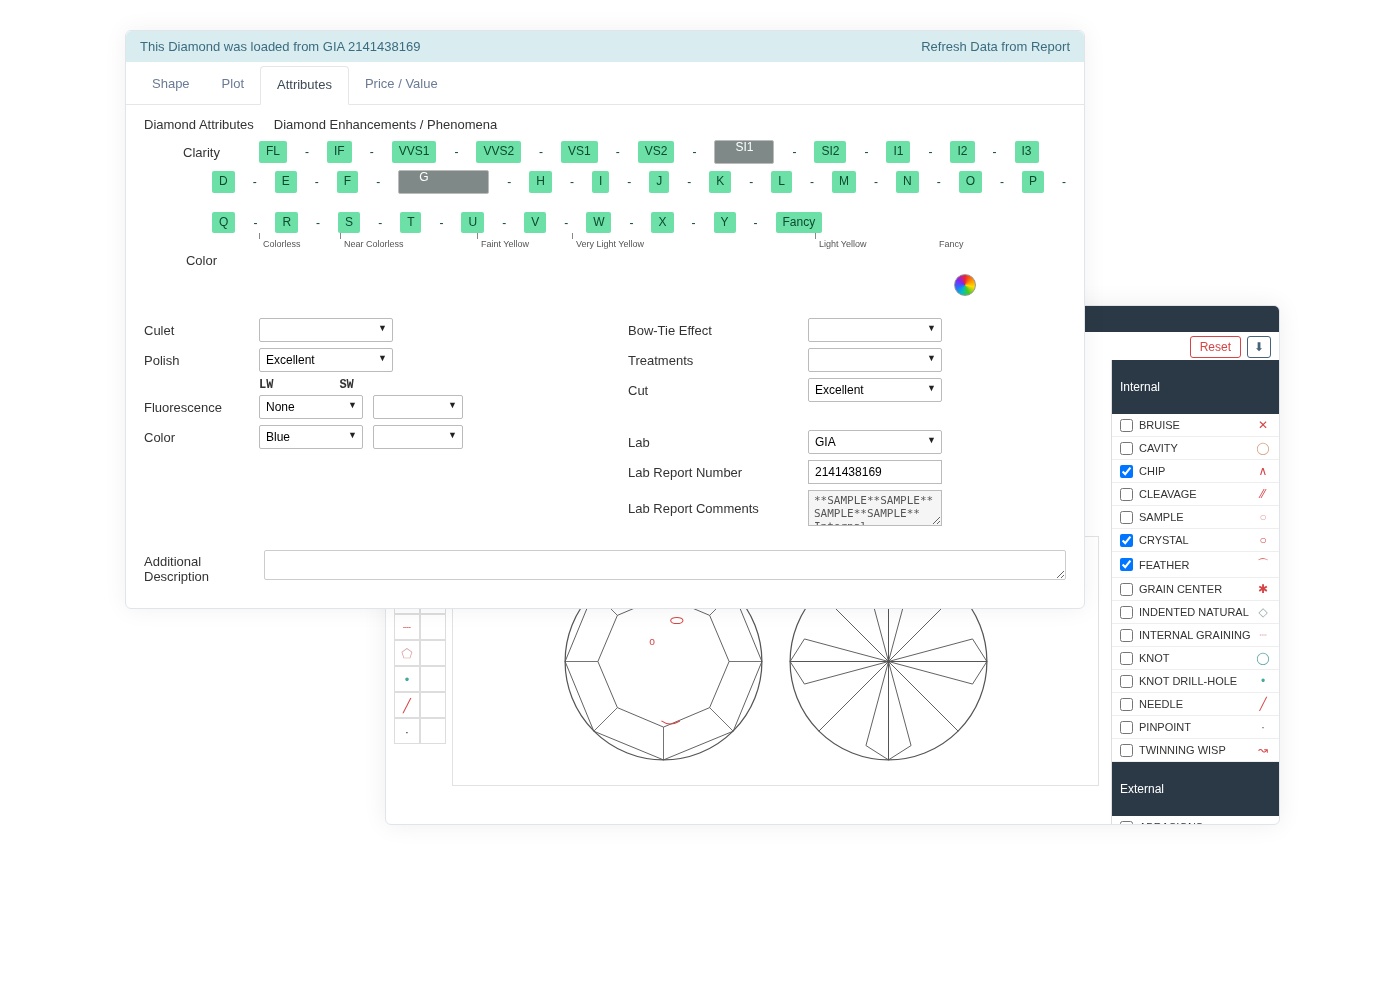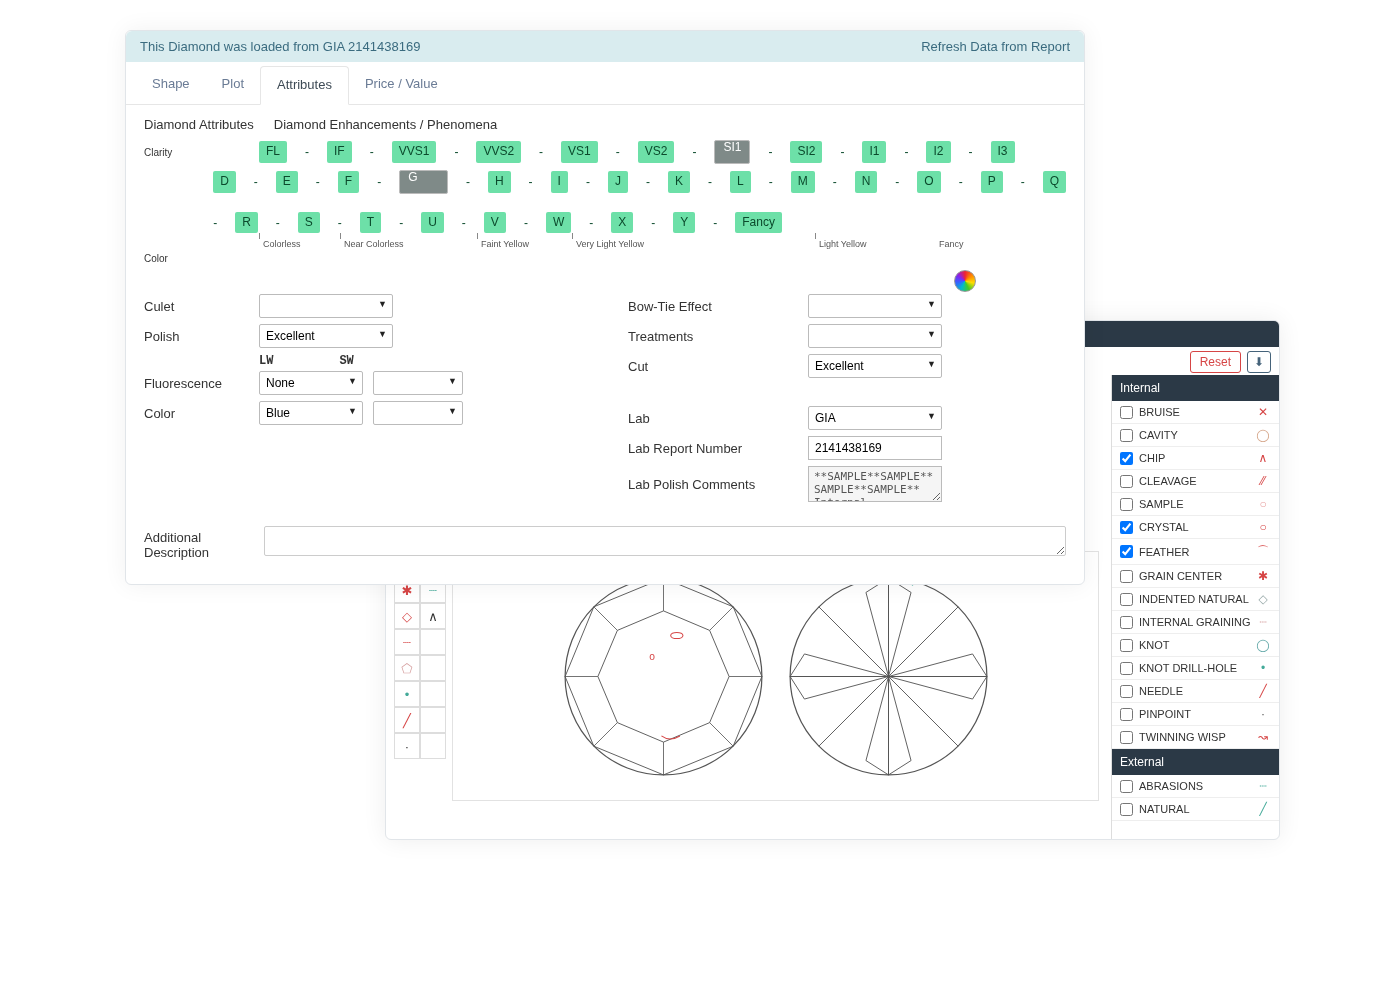--- a/index.html
+++ b/index.html
@@ -45,21 +45,21 @@
   border-radius: 4px 4px 0 0;
   margin-bottom: -1px;
   background: #fff;
 }
 
 .body { padding: 12px 18px 24px; }
 .subtabs { display: flex; gap: 20px; margin-bottom: 8px; font-size: 13px; }
 .subtabs .sub { cursor: pointer; color: #333; }
 
 .row { display: flex; align-items: center; margin-bottom: 6px; }
-.row .lbl { width: 115px; font-size: 10px; }
+.row .lbl { width: 115px; font-size: 13px; text-align: center; }
 
 
 .strip { display: flex; flex-wrap: wrap; gap: 18px; align-items: center; }
 .grade {
   background: #6de0a8;
   color: #0b4a2c;
   padding: 4px 7px;
   font-size: 12px;
   border-radius: 2px;
   cursor: pointer;
@@ -77,31 +77,31 @@
   margin-left: 810px;
   width: 22px; height: 22px;
   border-radius: 50%;
   background: conic-gradient(#e23, #f80, #fd0, #4c2, #0bc, #36f, #82e, #e23);
   border: 1px solid #999;
   margin-top: 4px;
   cursor: pointer;
 }
 
 
-.form2 { display: flex; gap: 46px; margin-top: 2px; }
+.form2 { display: flex; gap: 46px; margin-top: 22px; }
 .col { flex: 1; }
 .frow { display: flex; align-items: center; margin-bottom: 6px; }
 .frow .lbl { width: 115px; }
 .sel {
   flex: 1;
   height: 24px;
   border: 1px solid #bbb;
   border-radius: 2px;
   background: #fff;
-  padding: 0 8px;
+  padding: 0 20px;
   font-size: 12px;
 }
 .sel::after { content:""; }
 .dd { position: relative; display: inline-block; }
 .dd select {
   appearance: none;
   -webkit-appearance: none;
   width: 100%; height: 24px;
   border: 1px solid #bbb;
   border-radius: 2px;
@@ -136,21 +136,21 @@
 .addl textarea {
   flex: 1; height: 30px;
   border: 1px solid #ccc;
   border-radius: 2px;
   resize: vertical;
 }
 
 
 .card-plot {
   position: absolute;
-  left: 385px; top: 320px;
+  left: 385px; top: 305px;
   width: 895px;
   background: #fff;
   border: 1px solid #e1e5e9;
   border-radius: 6px;
   box-shadow: 0 0 25px rgba(0,0,0,0.07);
   z-index: 1;
   overflow: hidden;
   height: 520px;
 }
 .plot-topbar {
@@ -186,21 +186,21 @@
 
 .checklist {
   position: absolute;
   right: 0; top: 54px;
   width: 168px;
   border-left: 1px solid #ddd;
   font-size: 11px;
   bottom: 0;
   overflow: hidden;
 }
-.chead { background: #2b3946; color: #fff; padding: 6px 8px; font-size: 12px; }
+.chead { background: #2b3946; color: #fff; padding: 20px 8px; font-size: 12px; }
 .citem {
   display: flex; align-items: center; justify-content: space-between;
   padding: 4px 8px;
   border-bottom: 1px solid #eee;
 }
 .citem input { margin-right: 6px; }
 .citem .cl { display: flex; align-items: center; }
 .sym { width: 16px; text-align: center; font-size: 12px; }
 
 
@@ -603,21 +603,21 @@
         <div style="height:22px"></div>
         <div class="frow">
               <div class="lbl" style="width:180px">Lab</div>
               <div class="dd" style="width:134px"><select><option>GIA</option></select></div>
             </div>
         <div class="frow">
               <div class="lbl" style="width:180px">Lab Report Number</div>
               <input class="txt" value="2141438169" style="">
             </div>
         <div class="frow">
-              <div class="lbl" style="width:180px">Lab Polish Comments</div>
+              <div class="lbl" style="width:180px">Lab Report Comments</div>
               <textarea class="ta" style="">**SAMPLE**SAMPLE**SAMPLE**SAMPLE** Internal</textarea>
             </div>
       </div>
     </div>
 
     <div class="addl">
       <div class="lbl">Additional Description</div>
       <textarea style=""></textarea>
     </div>
   </div>

